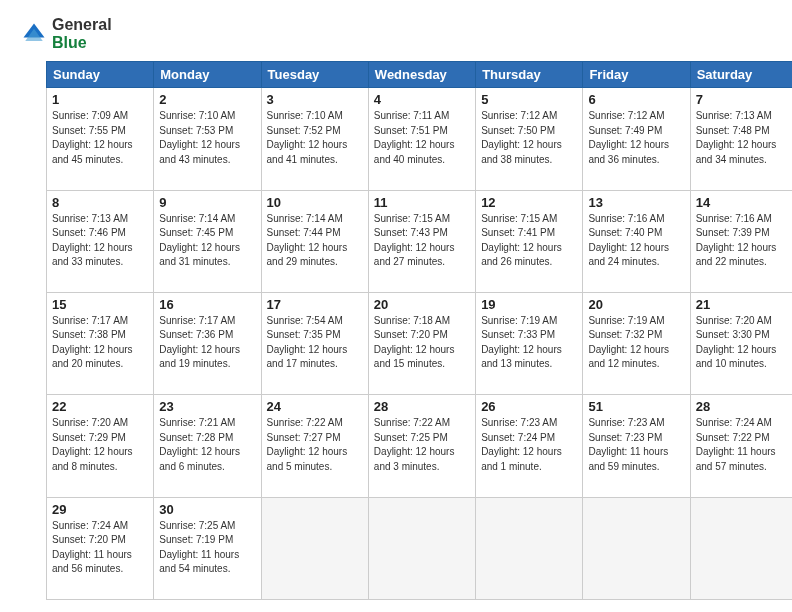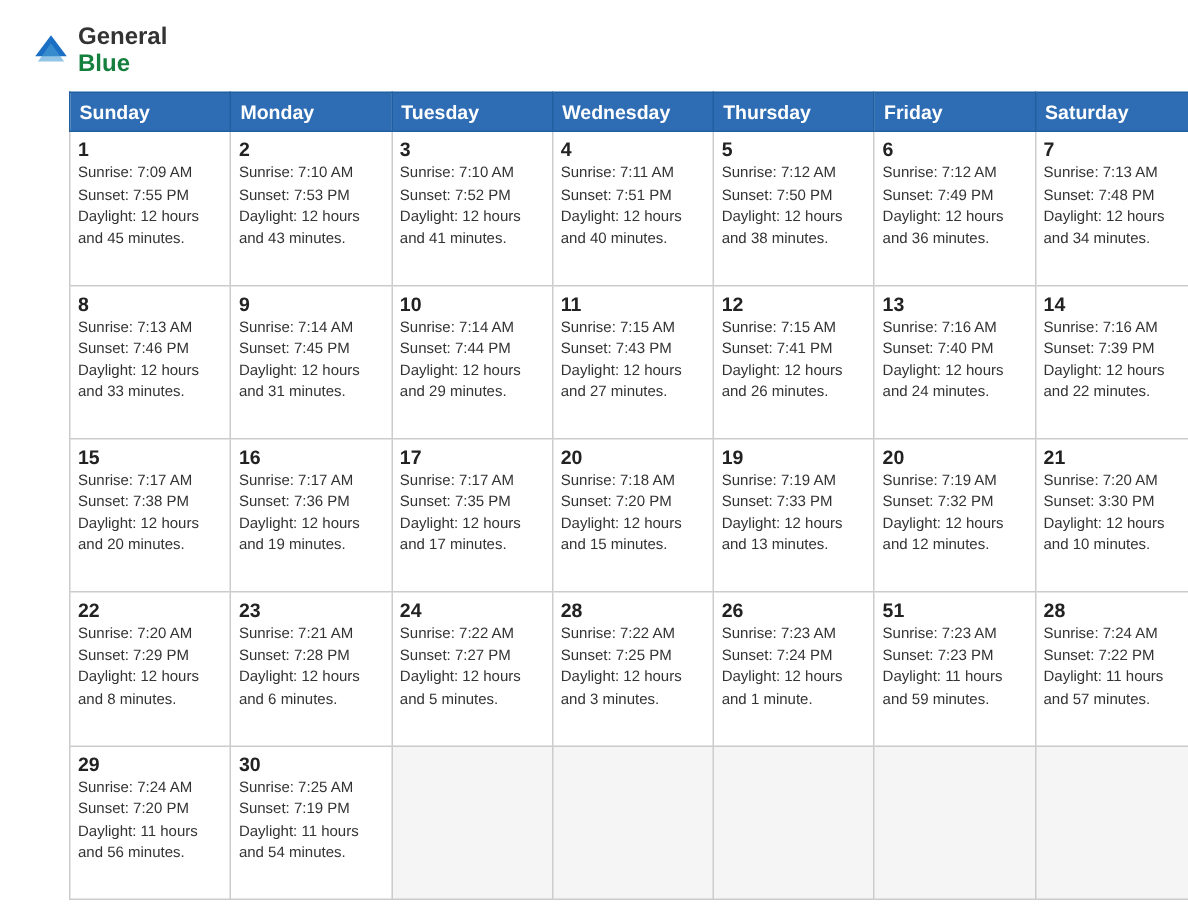--- a/index.html
+++ b/index.html
@@ -236,21 +236,21 @@
           </td>
           <td>
             <span class="day-num">16</span>
             <div class="day-info">Sunrise: 7:17 AM
 Sunset: 7:36 PM
 Daylight: 12 hours
 and 19 minutes.</div>
           </td>
           <td>
             <span class="day-num">17</span>
-            <div class="day-info">Sunrise: 7:17 AM
+            <div class="day-info">Sunrise: 7:54 AM
 Sunset: 7:35 PM
 Daylight: 12 hours
 and 17 minutes.</div>
           </td>
           <td>
             <span class="day-num">20</span>
             <div class="day-info">Sunrise: 7:18 AM
 Sunset: 7:20 PM
 Daylight: 12 hours
 and 15 minutes.</div>

